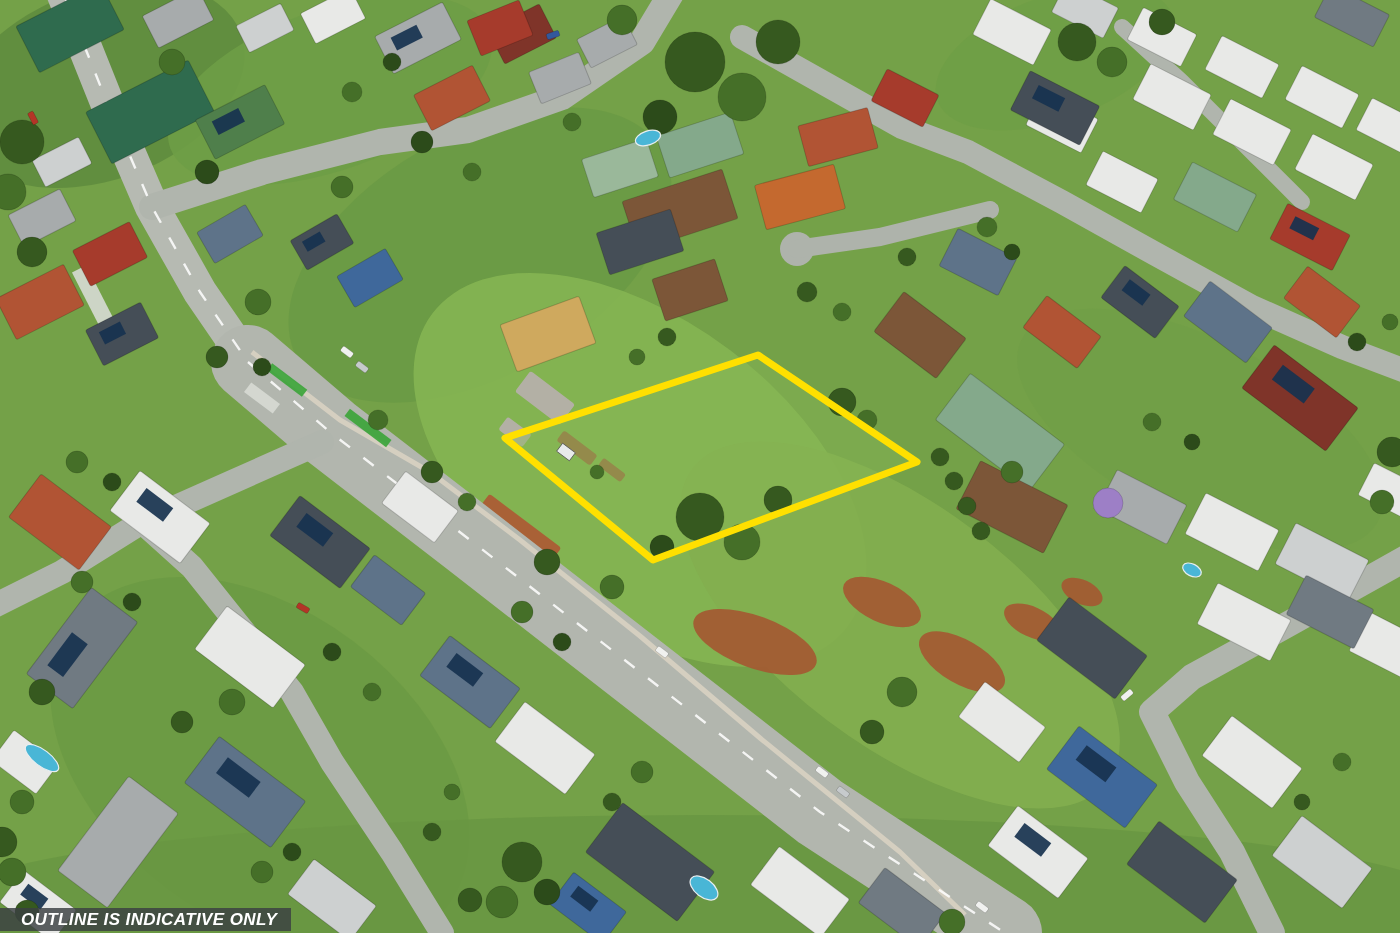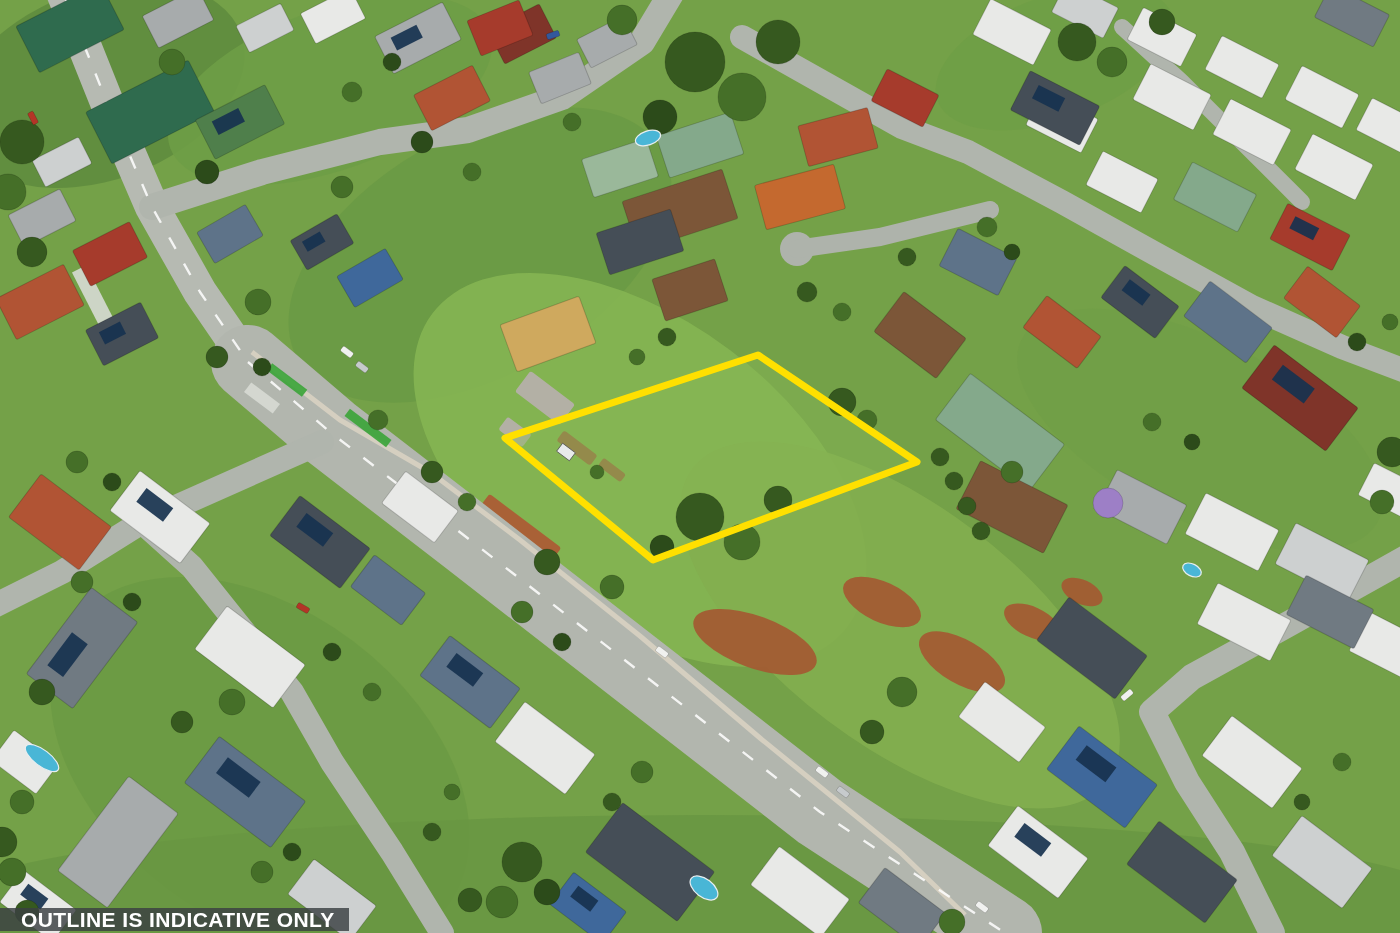--- a/index.html
+++ b/index.html
@@ -6,22 +6,22 @@
   .stage{
     position:relative;width:1400px;height:933px;overflow:hidden;
     font-family:"Liberation Sans", sans-serif;background:#74a148;
   }
   .stage svg{position:absolute;inset:0;display:block;}
   .disclaimer-bar{
     position:absolute;left:0;bottom:2px;height:23px;min-width:238px;
     display:flex;align-items:center;padding:0 14px 0 21px;box-sizing:border-box;
   }
   .disclaimer-bar span{
-    color:#fff;font-size:21px;font-weight:bold;letter-spacing:0.4px;
-    white-space:nowrap;line-height:1;
+    color:#fff;font-size:17px;font-weight:bold;letter-spacing:0.4px;
+    white-space:nowrap;line-height:1;font-style:italic;
   }
 </style>
 </head>
 <body>
 
 <div class="stage">
   <svg id="scene" viewBox="0 0 1400 933" width="1400" height="933">
     <g id="g-base">
         <rect x="0" y="0" width="1400" height="933" fill="#74a148"></rect>
       </g>

